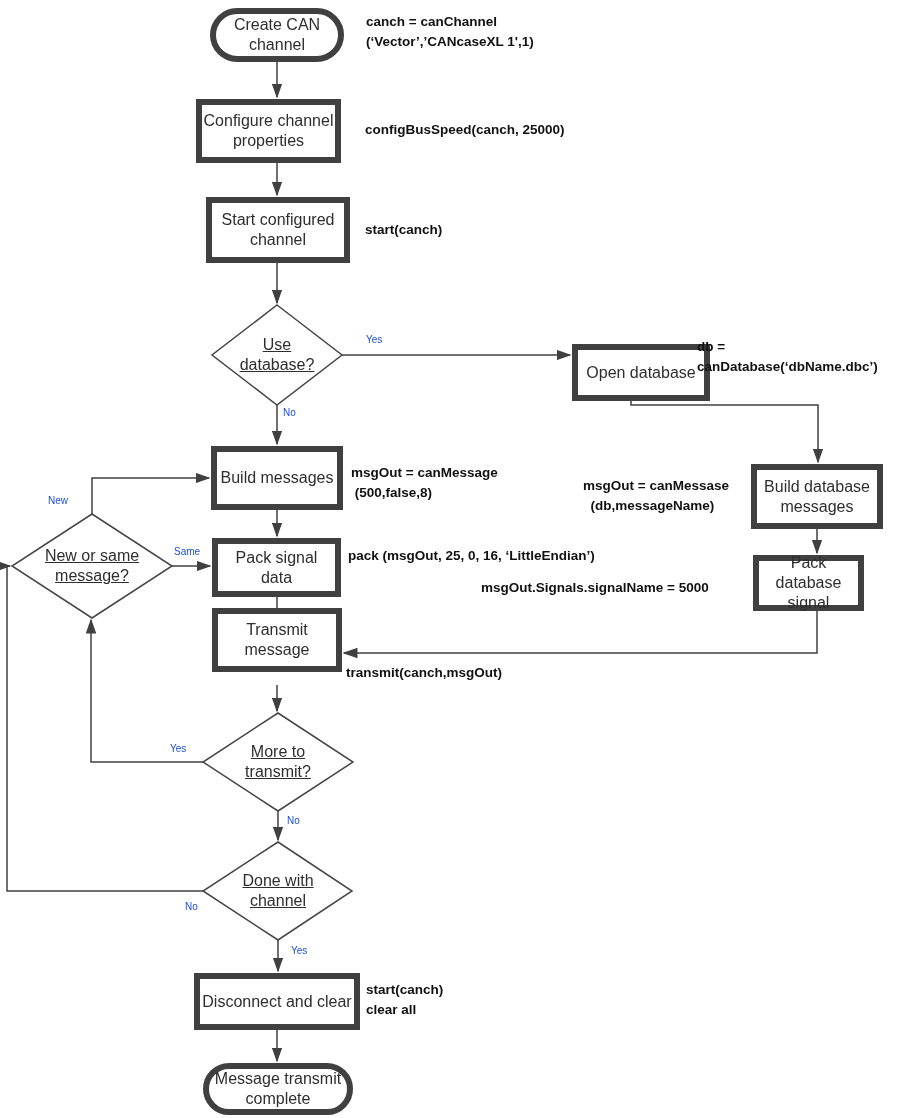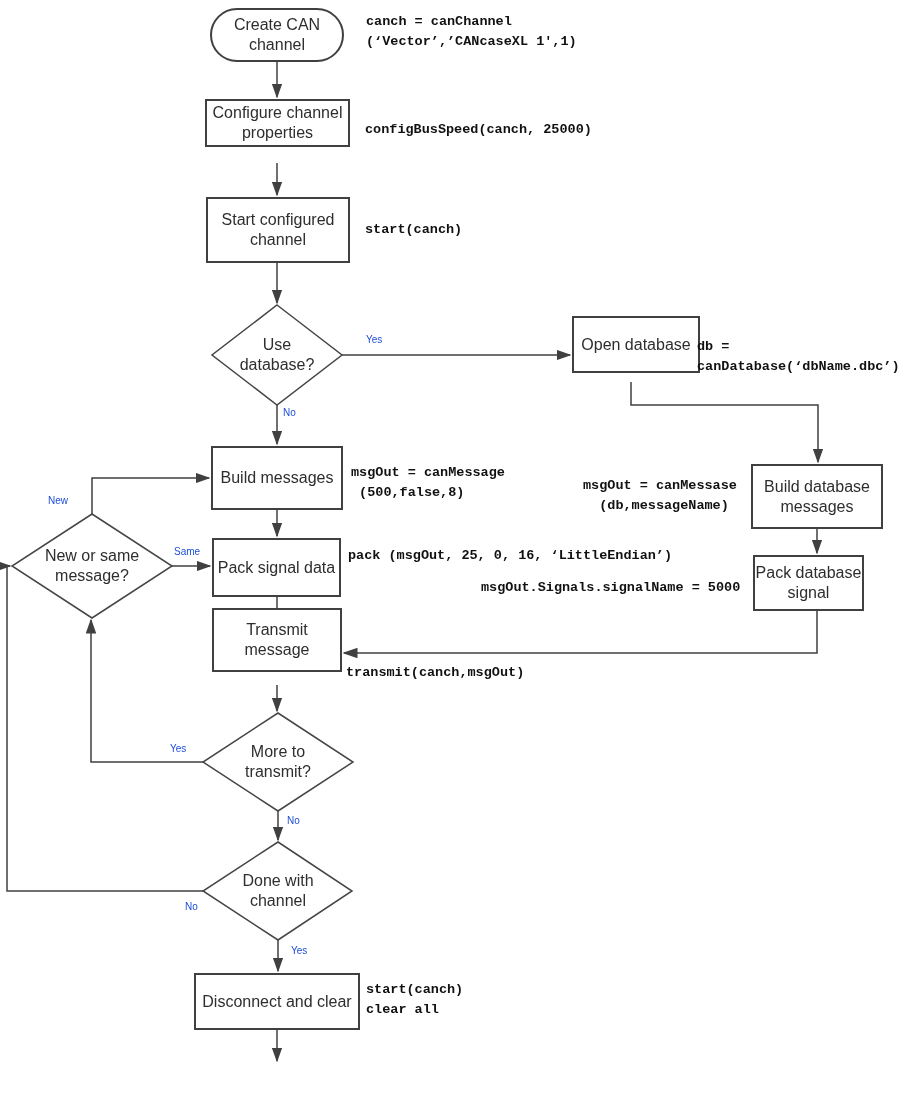--- a/index.html
+++ b/index.html
@@ -3,32 +3,33 @@
 <meta charset="utf-8">
 <style>
   html,body{margin:0;padding:0;background:#fff;}
   #canvas{
     position:relative;width:905px;height:1118px;background:#ffffff;
     font-family:"Liberation Sans",sans-serif;overflow:hidden;
   }
   #wires{position:absolute;left:0;top:0;width:905px;height:1118px;}
   .node{
     position:absolute;display:flex;align-items:center;justify-content:center;
-    border:2px solid #404040;background:#ffffff;box-sizing:border-box;
+    border:6px solid #404040;background:#ffffff;box-sizing:border-box;
     text-align:center;color:#2e2e2e;font-size:16px;line-height:1.25;
   }
   .stadium{border-radius:28px;}
   .node-label{white-space:pre-line;}
   .diamond-label{
     position:absolute;transform:translate(-50%,-50%);
     text-align:center;color:#2e2e2e;font-size:16px;line-height:1.25;
     white-space:pre-line;
+    text-decoration:underline;
   }
   .code{
-    position:absolute;font-family:Liberation Mono, monospace;
+    position:absolute;font-family:Liberation Sans, sans-serif;
     font-size:13.5px;font-weight:bold;color:#111;line-height:20px;white-space:pre;
   }
   .edge-label{
     position:absolute;font-size:10px;color:#1d4ed8;white-space:nowrap;
   }
 </style>
 </head>
 <body>
 
 <div id="canvas">
@@ -65,31 +66,31 @@
       <polygon points="278,713 353,762 278,811 203,762"></polygon>
       <polygon points="278,842 352,891 278,940 203,891"></polygon>
     </g>
   </svg>
 
   <div class="node stadium" style="left:210px;top:8px;width:134px;height:54px">
     <span class="node-label">Create CAN
 channel</span>
   </div>
 
-  <div class="node" style="left:205px;top:99px;width:145px;height:48px">
+  <div class="node" style="left:196px;top:99px;width:145px;height:64px">
     <span class="node-label">Configure channel
 properties</span>
   </div>
 
   <div class="node" style="left:206px;top:197px;width:144px;height:66px">
     <span class="node-label">Start configured
 channel</span>
   </div>
 
-  <div class="node" style="left:572px;top:316px;width:128px;height:57px">
+  <div class="node" style="left:572px;top:344px;width:138px;height:57px">
     <span class="node-label">Open database</span>
   </div>
 
   <div class="node" style="left:211px;top:446px;width:132px;height:64px">
     <span class="node-label">Build messages</span>
   </div>
 
   <div class="node" style="left:751px;top:464px;width:132px;height:65px">
     <span class="node-label">Build database
 messages</span>
@@ -106,20 +107,24 @@
 
   <div class="node" style="left:212px;top:608px;width:130px;height:64px">
     <span class="node-label">Transmit
 message</span>
   </div>
 
   <div class="node" style="left:194px;top:973px;width:166px;height:57px">
     <span class="node-label">Disconnect and clear</span>
   </div>
 
+  <div class="node stadium" style="left:203px;top:1063px;width:150px;height:52px">
+    <span class="node-label">Message transmit
+complete</span>
+  </div>
 
   <div class="diamond-label" style="left:277px;top:355px">Use
 database?</div>
   <div class="diamond-label" style="left:92px;top:566px">New or same
 message?</div>
   <div class="diamond-label" style="left:278px;top:762px">More to
 transmit?</div>
   <div class="diamond-label" style="left:278px;top:891px">Done with
 channel</div>
 

